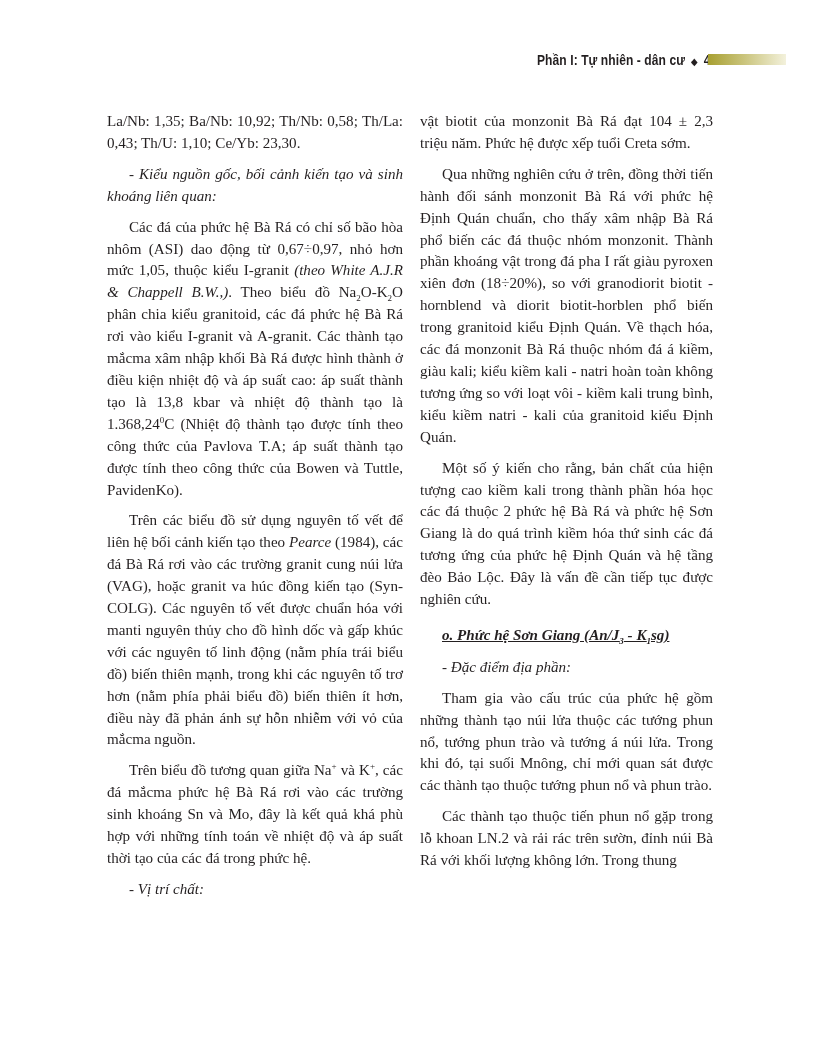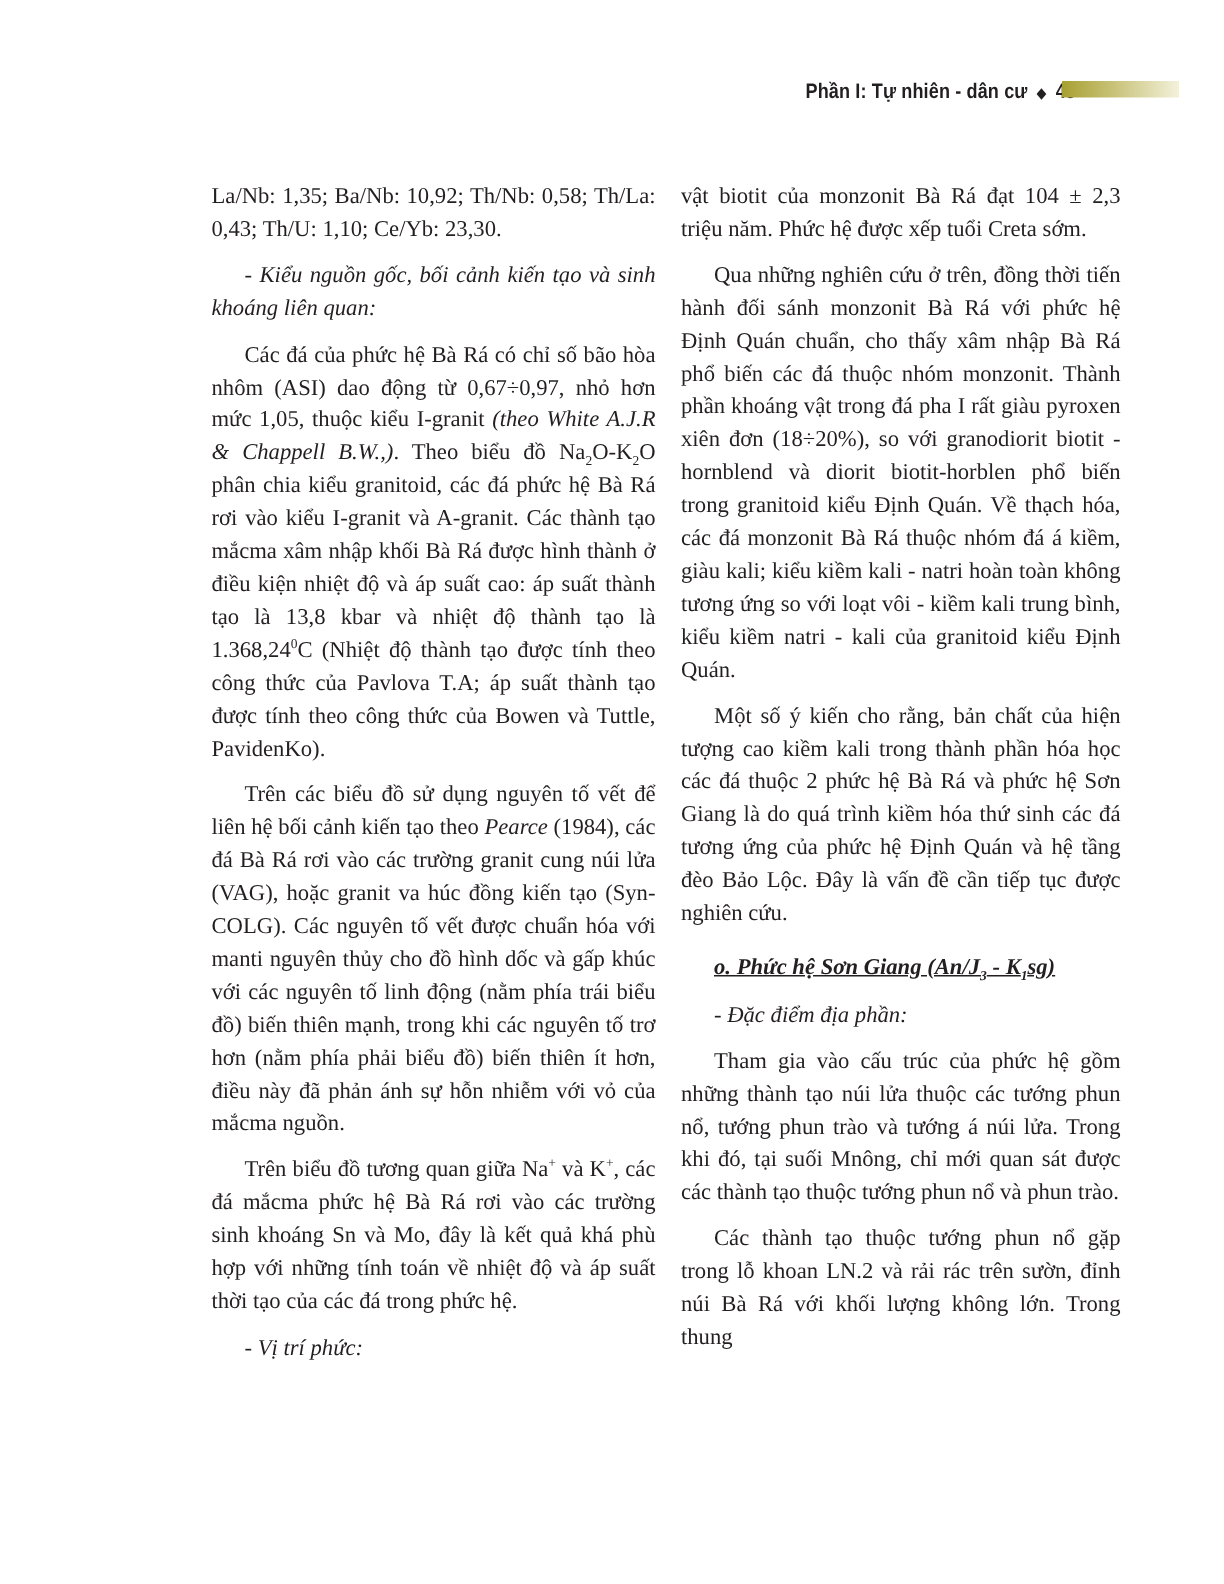--- a/index.html
+++ b/index.html
@@ -4,21 +4,21 @@
 <style>
   html, body { margin: 0; padding: 0; background: #ffffff; }
   body { width: 816px; height: 1056px; position: relative; overflow: hidden;
          font-family: "Liberation Serif", "DejaVu Serif", serif; color: #231f20; }
   .header { position: absolute; top: 50px; left: 512px; height: 20px; display: flex; align-items: center; padding-left: 25px; }
   .header-text { font-family: "Liberation Sans", "DejaVu Sans", sans-serif; font-weight: bold;
                  font-size: 14px; color: #231f20; white-space: nowrap; transform: scaleX(0.86); transform-origin: left center; letter-spacing: 0.1px; }
   .header-text .diamond { font-size: 10px; margin: 0 3px; }
   .header-bar { position: absolute; left: 196px; top: 4px; width: 78px; height: 11px;
                 background: linear-gradient(to right, #a8a032 0%, #c9c37a 45%, #f3f1dc 100%); }
-  .col { position: absolute; top: 121px; width: 296px; font-size: 15.1px; line-height: 21.9px; margin-left: 34px; }
+  .col { position: absolute; top: 111px; width: 296px; font-size: 15.1px; line-height: 21.9px; }
   .col.left { left: 107px; }
   .col.right { left: 420px; width: 293px; }
   .col p { margin: 0 0 9px 0; text-align: justify; text-indent: 22px; }
   .col p.noindent { text-indent: 0; }
   .col p.it { font-style: italic; }
   .col p.heading { font-weight: bold; font-style: italic; margin-top: 14px; margin-bottom: 10px; text-decoration: underline; }
   sub, sup { font-size: 9px; line-height: 0; }
   .i { font-style: italic; }
 </style>
 </head>
@@ -28,24 +28,24 @@
   <span class="header-text"><span>Phần I: Tự nhiên - dân cư</span> <span class="diamond">◆</span> <span>49</span></span>
   <div class="header-bar"></div>
 </div>
 
 <div class="col left">
   <p class="noindent">La/Nb: 1,35; Ba/Nb: 10,92; Th/Nb: 0,58; Th/La: 0,43; Th/U: 1,10; Ce/Yb: 23,30.</p>
   <p class="it">- Kiểu nguồn gốc, bối cảnh kiến tạo và sinh khoáng liên quan:</p>
   <p><span>Các đá của phức hệ Bà Rá có chỉ số bão hòa nhôm (ASI) dao động từ 0,67÷0,97, nhỏ hơn mức 1,05, thuộc kiểu I-granit </span><span class="i">(theo White A.J.R &amp; Chappell B.W.,)</span><span>. Theo biểu đồ Na</span><sub>2</sub><span>O-K</span><sub>2</sub><span>O phân chia kiểu granitoid, các đá phức hệ Bà Rá rơi vào kiểu I-granit và A-granit. Các thành tạo mắcma xâm nhập khối Bà Rá được hình thành ở điều kiện nhiệt độ và áp suất cao: áp suất thành tạo là 13,8 kbar và nhiệt độ thành tạo là 1.368,24</span><sup>0</sup><span>C (Nhiệt độ thành tạo được tính theo công thức của Pavlova T.A; áp suất thành tạo được tính theo công thức của Bowen và Tuttle, PavidenKo).</span></p>
   <p><span>Trên các biểu đồ sử dụng nguyên tố vết để liên hệ bối cảnh kiến tạo theo </span><span class="i">Pearce</span><span> (1984), các đá Bà Rá rơi vào các trường granit cung núi lửa (VAG), hoặc granit va húc đồng kiến tạo (Syn-COLG). Các nguyên tố vết được chuẩn hóa với manti nguyên thủy cho đồ hình dốc và gấp khúc với các nguyên tố linh động (nằm phía trái biểu đồ) biến thiên mạnh, trong khi các nguyên tố trơ hơn (nằm phía phải biểu đồ) biến thiên ít hơn, điều này đã phản ánh sự hỗn nhiễm với vỏ của mắcma nguồn.</span></p>
   <p><span>Trên biểu đồ tương quan giữa Na</span><sup>+</sup><span> và K</span><sup>+</sup><span>, các đá mắcma phức hệ Bà Rá rơi vào các trường sinh khoáng Sn và Mo, đây là kết quả khá phù hợp với những tính toán về nhiệt độ và áp suất thời tạo của các đá trong phức hệ.</span></p>
-  <p class="it">- Vị trí phức:</p>
+  <p class="it">- Vị trí chất:</p>
 </div>
 
 <div class="col right">
   <p class="noindent">vật biotit của monzonit Bà Rá đạt 104 ± 2,3 triệu năm. Phức hệ được xếp tuổi Creta sớm.</p>
   <p>Qua những nghiên cứu ở trên, đồng thời tiến hành đối sánh monzonit Bà Rá với phức hệ Định Quán chuẩn, cho thấy xâm nhập Bà Rá phổ biến các đá thuộc nhóm monzonit. Thành phần khoáng vật trong đá pha I rất giàu pyroxen xiên đơn (18÷20%), so với granodiorit biotit - hornblend và diorit biotit-horblen phổ biến trong granitoid kiểu Định Quán. Về thạch hóa, các đá monzonit Bà Rá thuộc nhóm đá á kiềm, giàu kali; kiểu kiềm kali - natri hoàn toàn không tương ứng so với loạt vôi - kiềm kali trung bình, kiểu kiềm natri - kali của granitoid kiểu Định Quán.</p>
   <p>Một số ý kiến cho rằng, bản chất của hiện tượng cao kiềm kali trong thành phần hóa học các đá thuộc 2 phức hệ Bà Rá và phức hệ Sơn Giang là do quá trình kiềm hóa thứ sinh các đá tương ứng của phức hệ Định Quán và hệ tầng đèo Bảo Lộc. Đây là vấn đề cần tiếp tục được nghiên cứu.</p>
   <p class="heading"><span>o. Phức hệ Sơn Giang (An/J</span><sub>3</sub><span> - K</span><sub>1</sub><span>sg)</span></p>
   <p class="it">- Đặc điểm địa phần:</p>
   <p>Tham gia vào cấu trúc của phức hệ gồm những thành tạo núi lửa thuộc các tướng phun nổ, tướng phun trào và tướng á núi lửa. Trong khi đó, tại suối Mnông, chỉ mới quan sát được các thành tạo thuộc tướng phun nổ và phun trào.</p>
-  <p>Các thành tạo thuộc tướng phun nổ gặp trong lỗ khoan LN.2 và rải rác trên sườn, đỉnh núi Bà Rá với khối lượng không lớn. Trong thung</p>
+  <p>Các thành tạo thuộc tiến phun nổ gặp trong lỗ khoan LN.2 và rải rác trên sườn, đỉnh núi Bà Rá với khối lượng không lớn. Trong thung</p>
 </div>
 
 </body></html>

